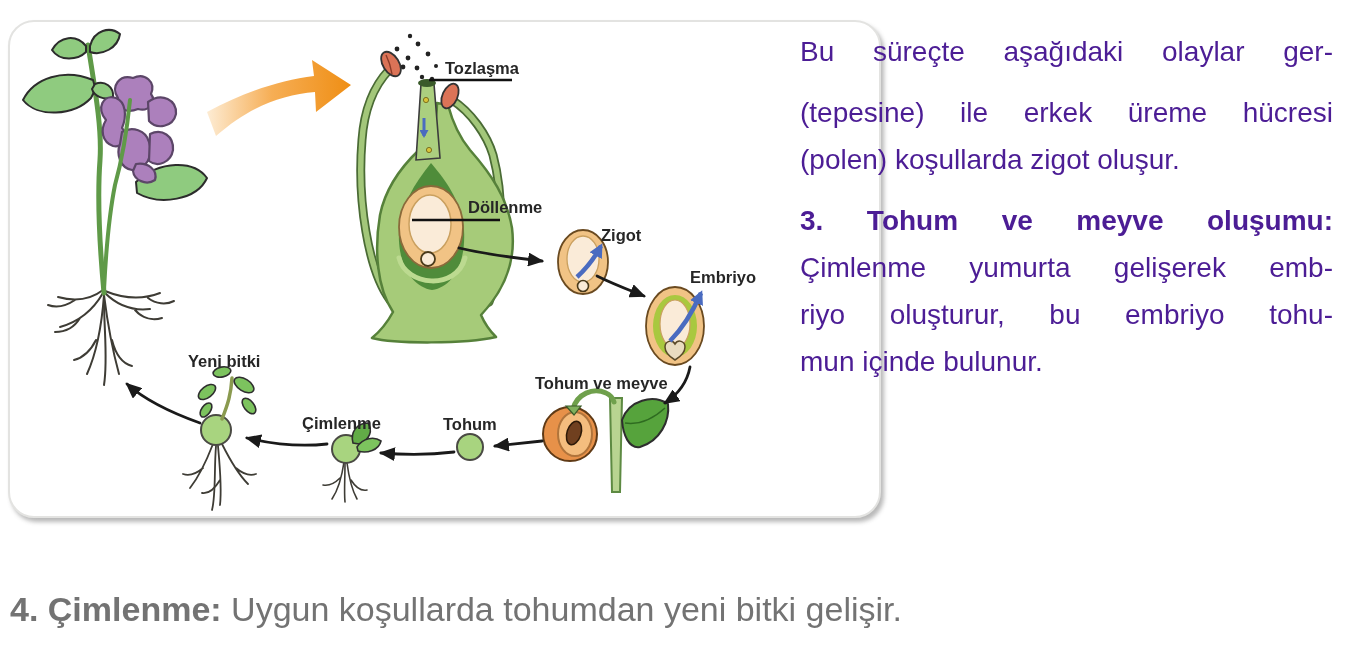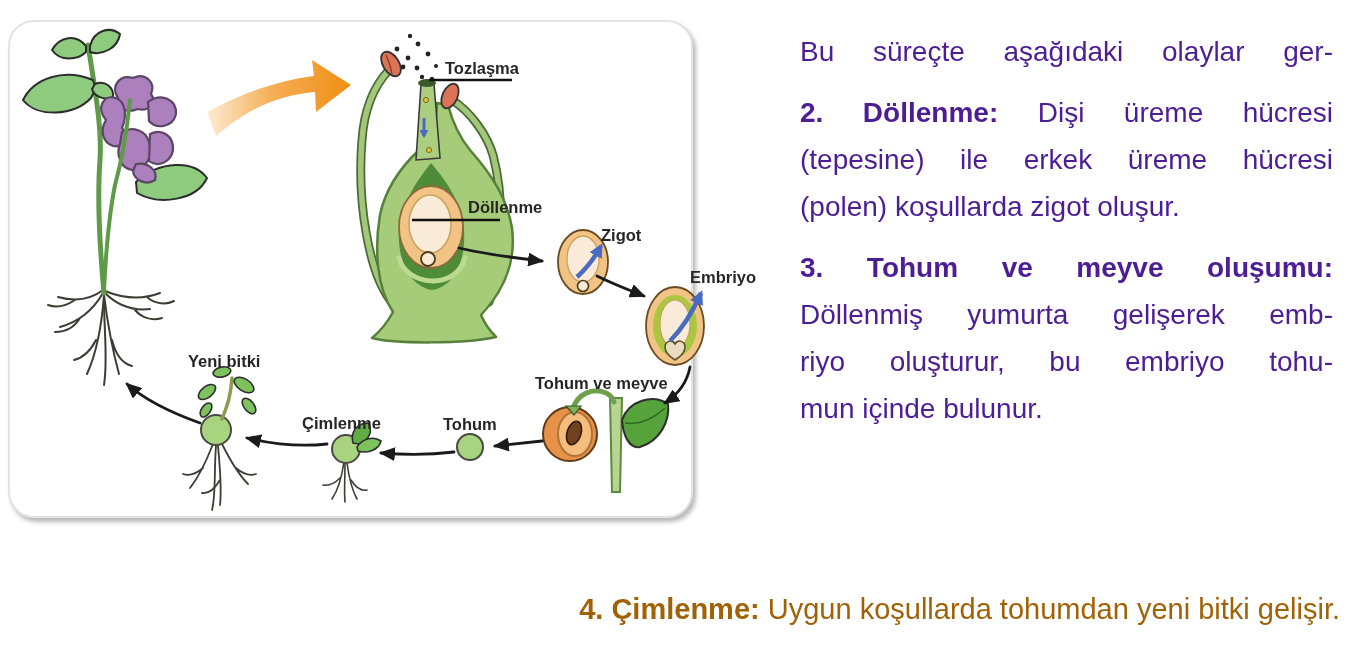--- a/index.html
+++ b/index.html
@@ -2,36 +2,36 @@
 <html><head>
 <meta charset="utf-8">
 <style>
   html,body{margin:0;padding:0;}
   body{
     width:1349px;height:652px;position:relative;overflow:hidden;
     background:#ffffff;
     font-family:"Liberation Sans",sans-serif;
   }
   .diagram-box{
-    position:absolute;left:8px;top:20px;width:685px;height:498px;
+    position:absolute;left:8px;top:20px;width:873px;height:498px;
     background:#ffffff;border:2px solid #e3e3e1;border-radius:26px;
     box-shadow:3px 4px 4px rgba(100,100,100,.45);
     box-sizing:border-box;
   }
   .diagram-box svg{position:absolute;left:-2px;top:-2px;}
   .text-panel{
     position:absolute;left:800px;top:16px;width:533px;
     font-size:28px;line-height:47px;color:#4c1d95;margin-top:12px;
   }
   .paragraph{margin-bottom:14px;}
   .line{white-space:normal;}
   .line.justify{text-align:justify;text-align-last:justify;-moz-text-align-last:justify;}
   .footer-line{
     position:absolute;left:10px;top:592px;width:1330px;
-    font-size:29px;line-height:34px;color:#a16207;text-align:right;
+    font-size:34px;line-height:34px;color:#737373;
   }
   b{font-weight:bold;}
   .svg-label{
     font-family:"Liberation Sans",sans-serif;
     font-size:16.5px;font-weight:600;fill:#262626;
   }
 </style>
 </head>
 <body>
 
@@ -211,27 +211,26 @@
   </svg>
 </div>
 
 <div class="text-panel">
     <div class="paragraph">
       <div class="line justify"><span>Bu süreçte aşağıdaki olaylar ger-</span></div>
     </div>
     <div class="paragraph">
     </div>
     <div class="paragraph">
-      <div class="line justify"><b>2. Döllenme:</b><span> Dişi üreme hücresi</span></div>
       <div class="line justify"><span>(tepesine) ile erkek üreme hücresi</span></div>
       <div class="line"><span>(polen) koşullarda zigot oluşur.</span></div>
     </div>
     <div class="paragraph">
       <div class="line justify"><b>3. Tohum ve meyve oluşumu:</b></div>
-      <div class="line justify"><span>Döllenmiş yumurta gelişerek emb-</span></div>
+      <div class="line justify"><span>Çimlenme yumurta gelişerek emb-</span></div>
       <div class="line justify"><span>riyo oluşturur, bu embriyo tohu-</span></div>
       <div class="line"><span>mun içinde bulunur.</span></div>
     </div>
   </div>
 
 <div class="footer-line">
   <b>4. Çimlenme:</b><span> Uygun koşullarda tohumdan yeni bitki gelişir.</span>
 </div>
 
 </body></html>

